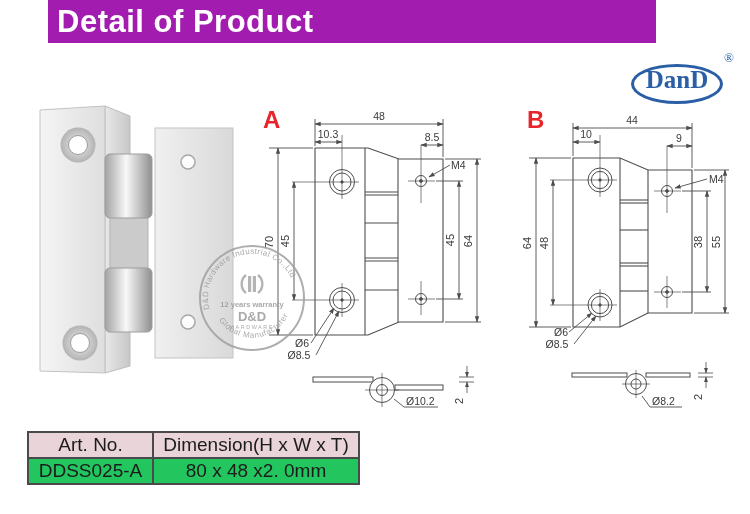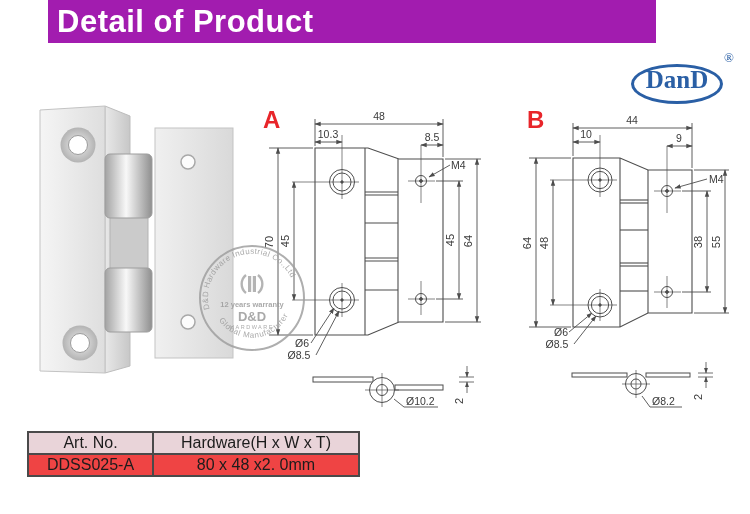--- a/index.html
+++ b/index.html
@@ -19,23 +19,23 @@
   svg text{font-family:"Liberation Sans",sans-serif;}
   .dimtxt{font-size:10.5px;fill:#3a3a3a;}
   .dimtxt-v{font-size:11px;fill:#3a3a3a;}
   .viewlabel{font-size:24px;font-weight:bold;fill:#e8252a;}
 
   .wm{position:absolute;left:197px;top:243px;width:112px;height:112px;opacity:0.85;z-index:5;}
   .wm text{fill:#9b9b9b;}
 
   
   .spec-table{position:absolute;left:27px;top:431px;border-collapse:collapse;table-layout:fixed;}
-  .spec-table td,.spec-table th{border:2px solid #4a4a4a;font-size:16px;color:#1c1c1c;text-align:center;padding:1px 4px;height:18px;font-weight:normal;}
+  .spec-table td,.spec-table th{border:2px solid #4a4a4a;font-size:19px;color:#1c1c1c;text-align:center;padding:1px 4px;height:18px;font-weight:normal;}
   .spec-table th{background:#e9d4d9;}
-  .spec-table td{background:#ef4444;}
+  .spec-table td{background:#22c55e;}
   .col-art{width:115px;}
   .col-dim{width:196px;}
 </style>
 </head>
 <body>
 
 <div class="page">
 
   <div class="banner">
     <h1>Detail of Product</h1>
@@ -292,21 +292,21 @@
     </g>
     <text x="55" y="64" text-anchor="middle" font-size="7.5" font-weight="bold">12 years warranty</text>
     <text x="55" y="78" text-anchor="middle" font-size="13" font-weight="bold" font-family="Liberation Serif,serif">D&amp;D</text>
     <text x="55" y="86" text-anchor="middle" font-size="5.5" letter-spacing="1.5">HARDWARE</text>
   </svg>
 
   <table class="spec-table">
     <thead>
       <tr>
         <th class="col-art">Art. No.</th>
-        <th class="col-dim">Hardware(H x W x T)</th>
+        <th class="col-dim">Dimension(H x W x T)</th>
       </tr>
     </thead>
     <tbody>
       <tr>
         <td>DDSS025-A</td>
         <td>80 x 48 x2. 0mm</td>
       </tr>
     </tbody>
   </table>
 

